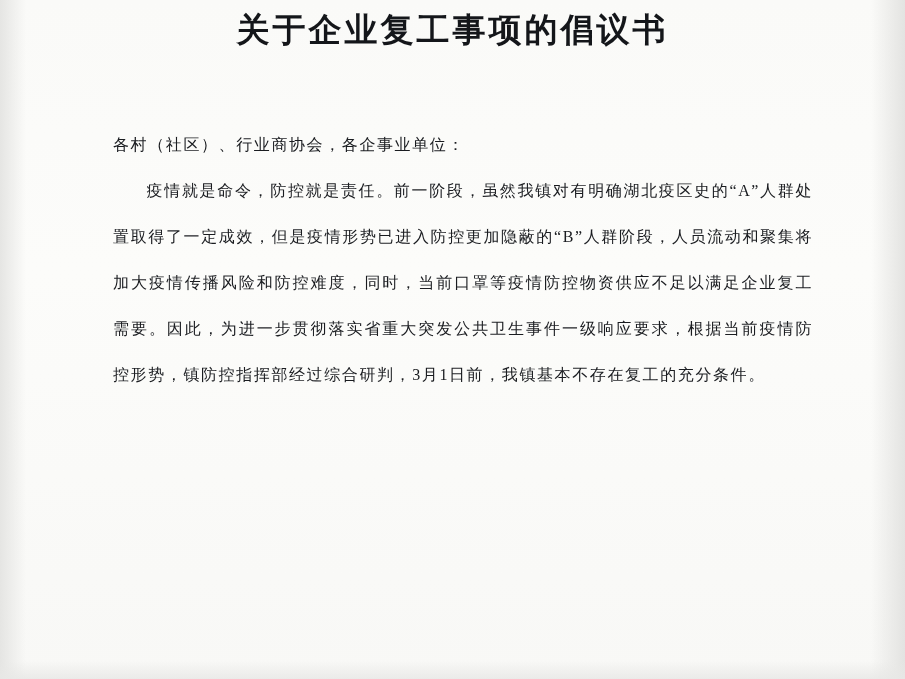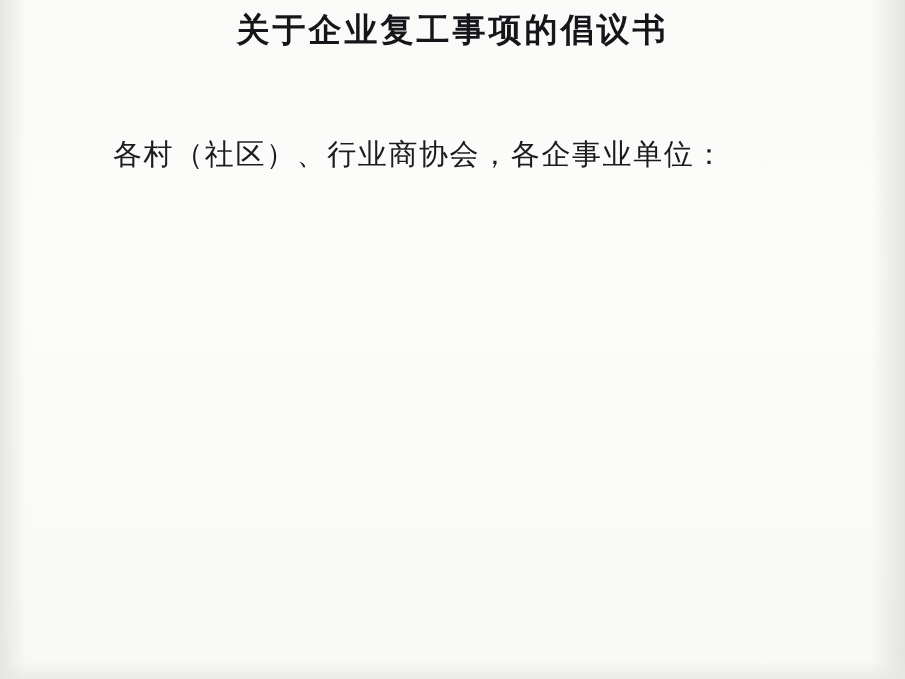--- a/index.html
+++ b/index.html
@@ -58,25 +58,25 @@
     font-family: Liberation Mono, monospace;
     font-weight: bold;
     font-size: 33px;
     letter-spacing: 3px;
     color: #14161a;
     white-space: nowrap;
   }
 
   .body-block {
     position: absolute;
-    top: 134px;
+    top: 122px;
     left: 113px;
     width: 700px;
-    font-family: Liberation Mono, monospace;
-    font-size: 29px;
+    font-family: Liberation Serif, serif;
+    font-size: 16px;
     line-height: 46px;
     color: #1a1c20;
     letter-spacing: 1.6px;
   }
   .salutation {
     margin: 0 0 0 0;
     text-indent: 0;
   }
   .para {
     margin: 0;
@@ -88,18 +88,19 @@
 </head>
 <body>
 
 <div class="page">
   <div class="paper-tint"></div>
 
   <div class="doc-title">关于企业复工事项的倡议书</div>
 
   <div class="body-block">
     <p class="salutation">各村（社区）、行业商协会，各企事业单位：</p>
+    <p class="para">疫情就是命令，防控就是责任。前一阶段，虽然我镇对有明确湖北疫区史的“A”人群处置取得了一定成效，但是疫情形势已进入防控更加隐蔽的“B”人群阶段，人员流动和聚集将加大疫情传播风险和防控难度，同时，当前口罩等疫情防控物资供应不足以满足企业复工需要。因此，为进一步贯彻落实省重大突发公共卫生事件一级响应要求，根据当前疫情防控形势，镇防控指挥部经过综合研判，3月1日前，我镇基本不存在复工的充分条件。</p>
   </div>
 
   <div class="edge-shade-left"></div>
   <div class="edge-shade-right"></div>
   <div class="edge-shade-bottom"></div>
 </div>
 
 </body></html>

